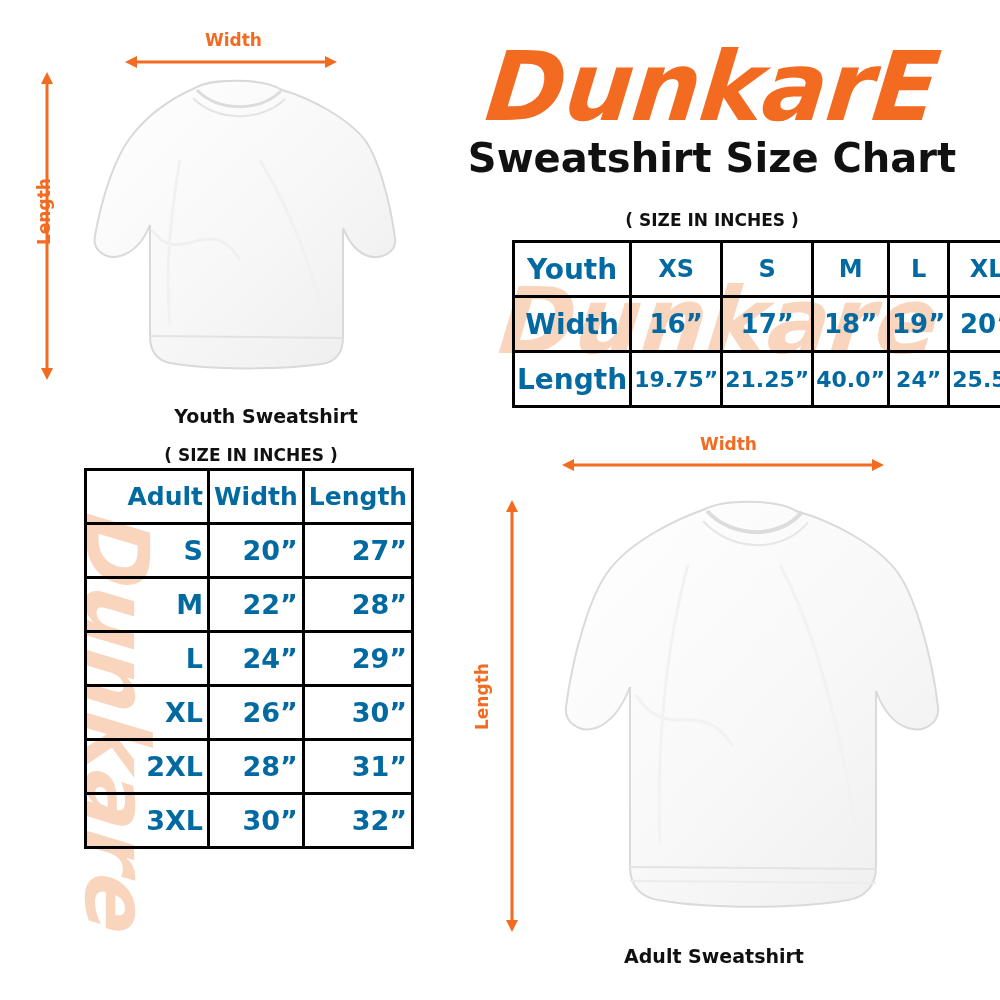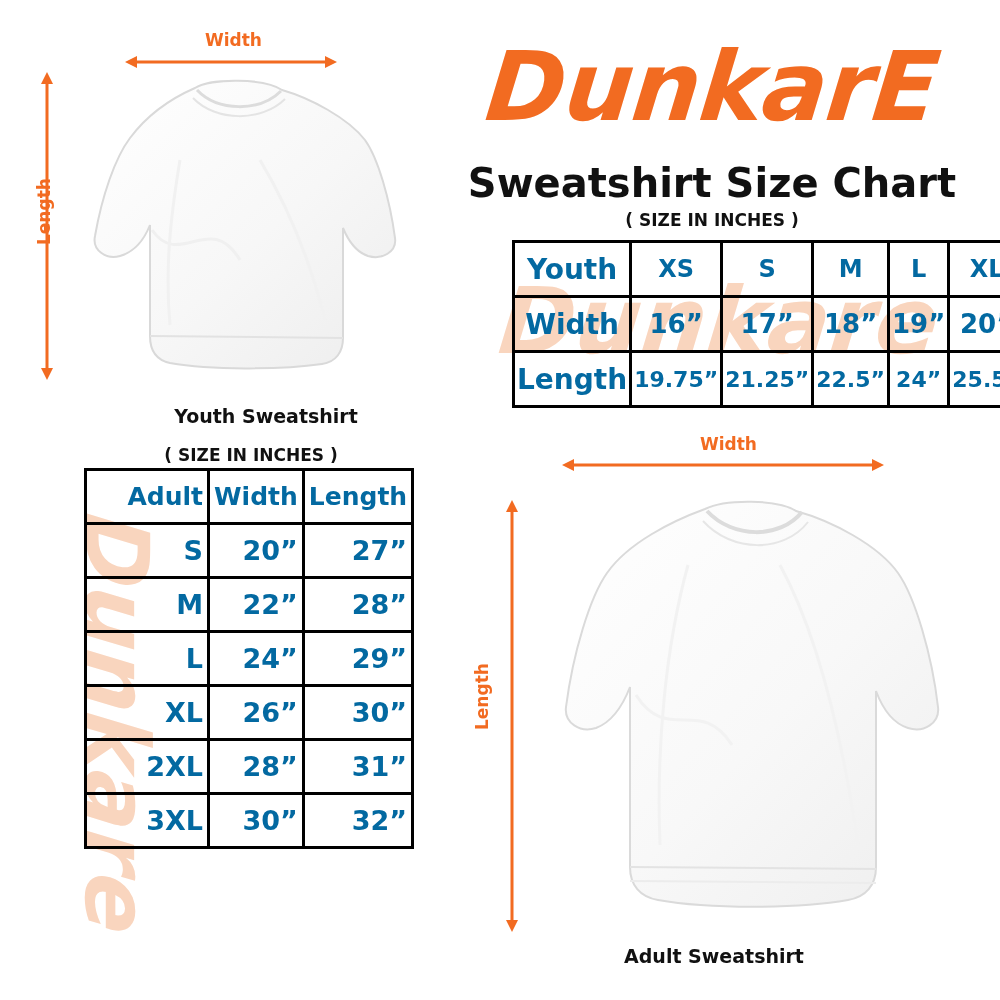--- a/index.html
+++ b/index.html
@@ -30,21 +30,21 @@
     font-weight: bold;
     font-style: italic;
     font-size: 96px;
     letter-spacing: -1px;
     text-align: center;
     line-height: 130px;
     transform: skewX(-6deg);
   }
   .chart-title {
     left: 432px;
-    top: 160px;
+    top: 135px;
     width: 560px;
     text-align: center;
     font-size: 40px;
     font-weight: bold;
     font-family: "DejaVu Sans", sans-serif;
     color: #111;
   }
   .size-note-top {
     left: 432px;
     top: 210px;
@@ -181,21 +181,21 @@
     <td>16”</td>
     <td>17”</td>
     <td>18”</td>
     <td>19”</td>
     <td>20”</td>
   </tr>
   <tr>
     <td class="rowlabel">Length</td>
     <td class="small">19.75”</td>
     <td class="small">21.25”</td>
-    <td class="small">22.5”</td>
+    <td class="small">40.0”</td>
     <td class="small">24”</td>
     <td class="small">25.5”</td>
   </tr>
 </tbody>
     </table>
 </div>
 
 <div class="abs size-note-bottom">( SIZE IN INCHES )</div>
 <div class="abs wm wm-bottom">Dunkare</div>
 

